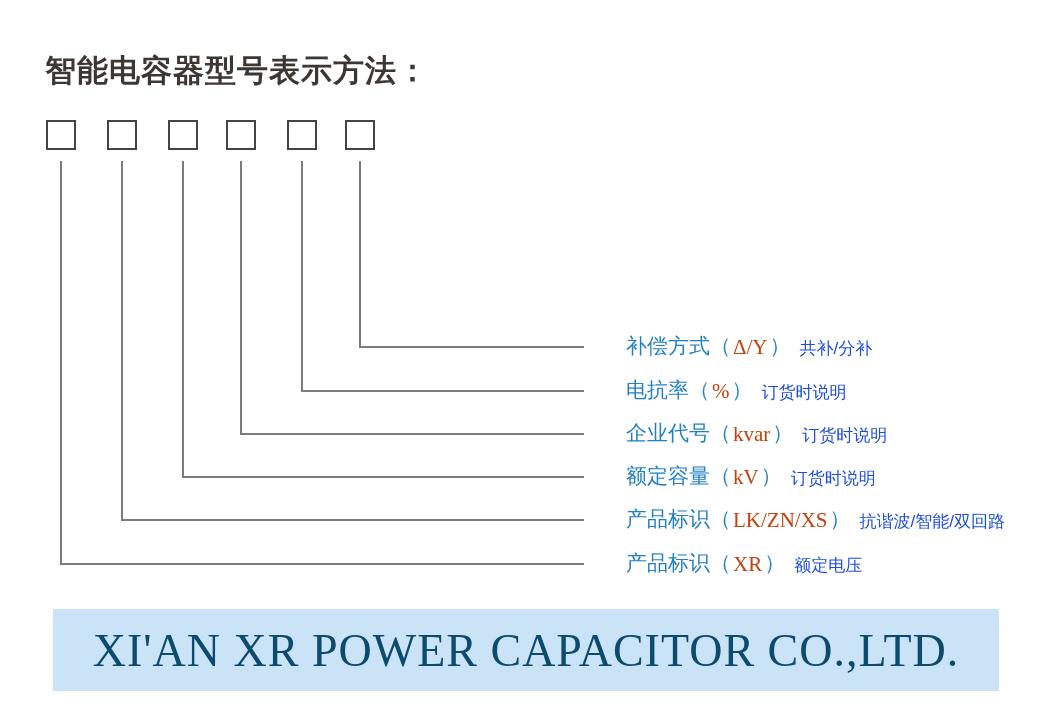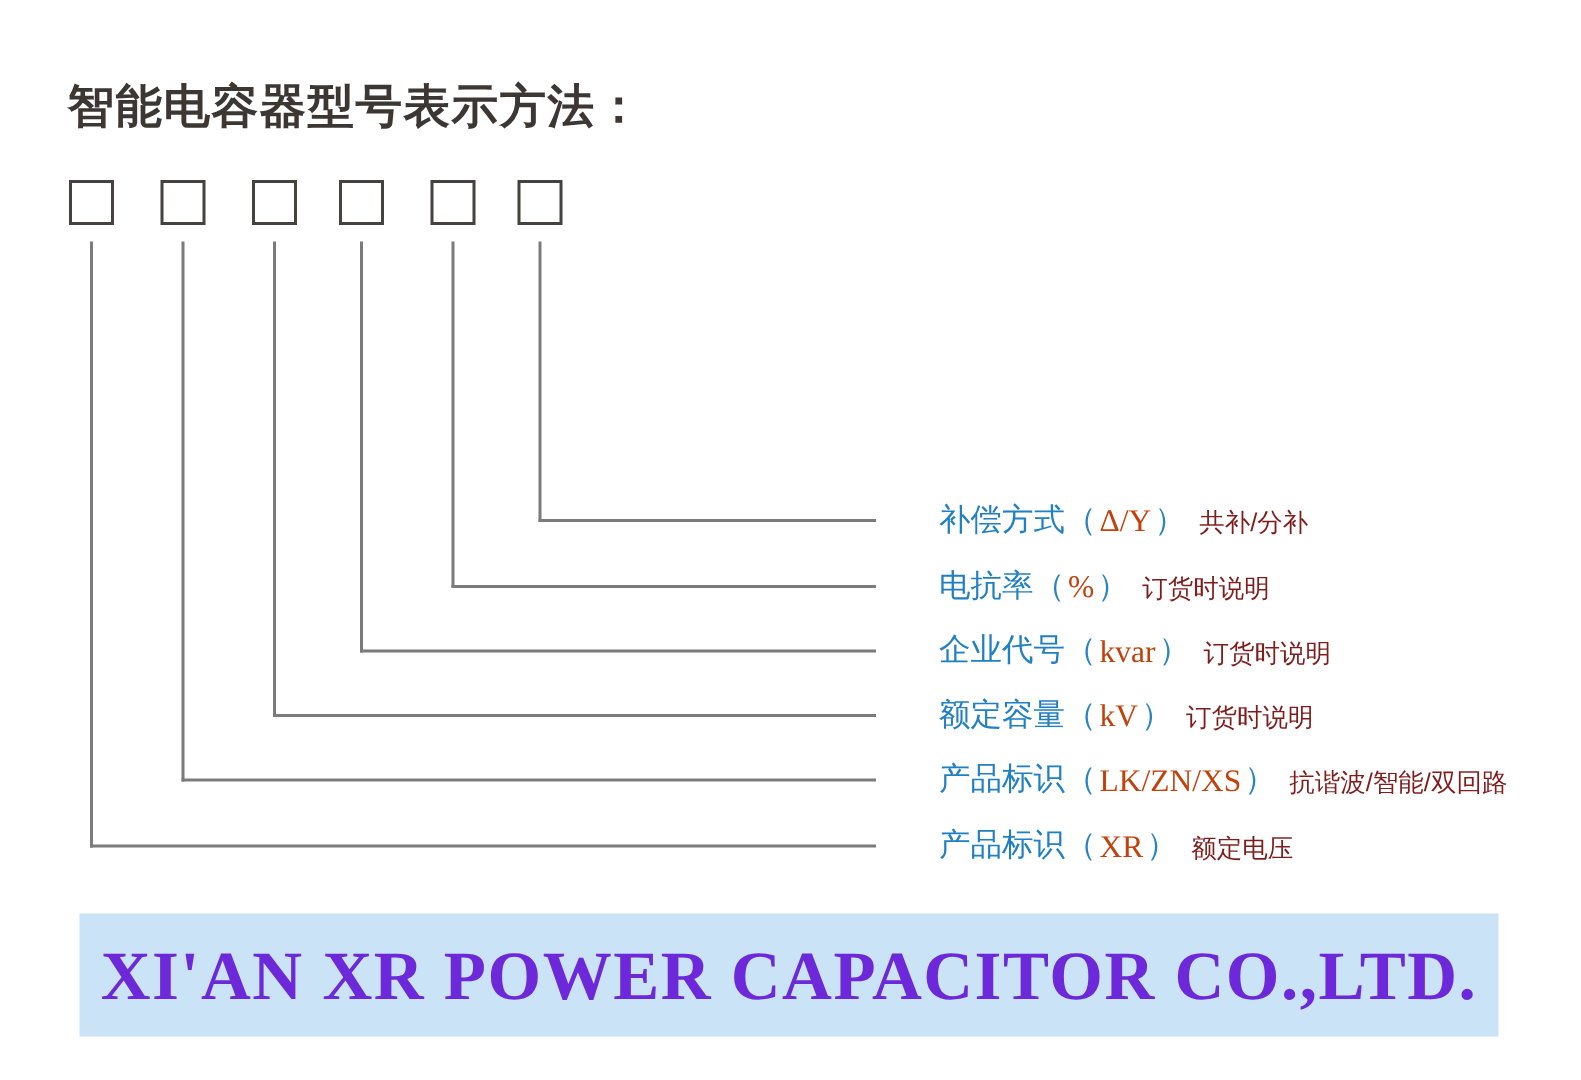--- a/index.html
+++ b/index.html
@@ -32,31 +32,31 @@
     position:absolute;left:626px;
     transform:translateY(-50%);
     display:flex;align-items:flex-end;white-space:nowrap;
   }
   .row-label{font-size:21px;color:#2180c3;}
   .row-paren{font-size:21px;color:#2b84c2;}
   .row-code{
     font-family:"Liberation Serif","DejaVu Serif",serif;
     font-size:21px;color:#c2410c;padding:0 2px;
   }
-  .row-remark{font-size:17px;color:#7f1d1d;margin-left:9px;}
+  .row-remark{font-size:17px;color:#1d4ed8;margin-left:9px;}
   .r0{top:346px}.r1{top:390px}.r2{top:433px}.r3{top:476px}.r4{top:519px}.r5{top:563px}
   .banner{
     position:absolute;left:53px;top:609px;
     width:946px;height:82px;
     background:#cae3f7;
     display:flex;align-items:center;justify-content:center;
   }
   .banner-text{
     font-family:"Liberation Serif","DejaVu Serif",serif;
-    font-size:46px;color:#6d28d9;letter-spacing:1px;font-weight:bold;
+    font-size:46px;color:#0c4a6e;letter-spacing:1px;
   }
 </style>
 </head>
 <body>
 
 <div class="page">
 
   <div class="title-cn">智能电容器型号表示方法：</div>
 
   <div class="code-box b0"></div>

